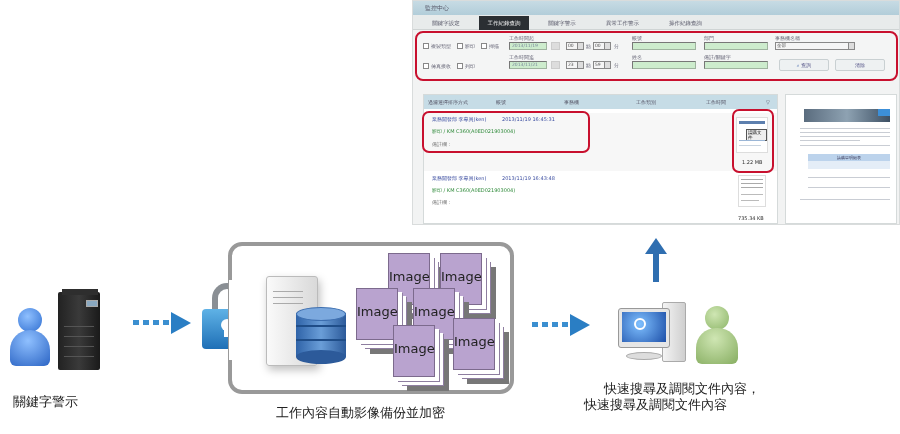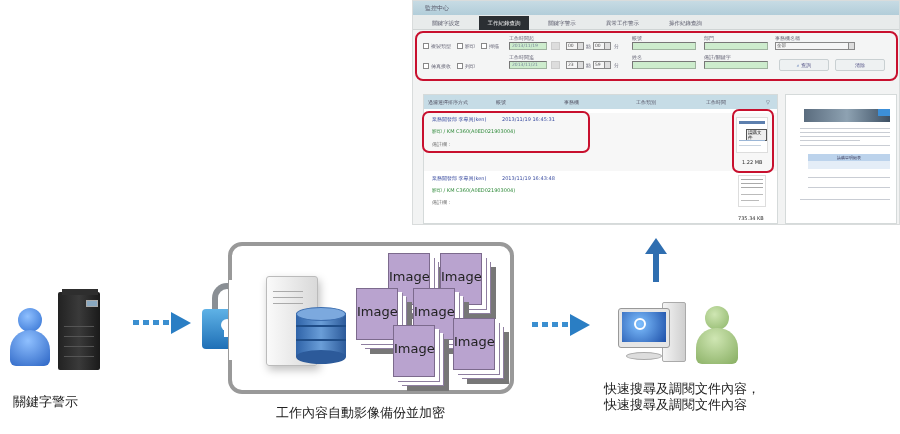--- a/index.html
+++ b/index.html
@@ -225,13 +225,13 @@
   <div class="abs" style="left:16px;top:16px;width:12px;height:12px;border:2px solid #fff;border-radius:50%"></div>
   <div class="abs" style="left:8px;top:50px;width:36px;height:8px;background:#ddd;border:1px solid #aaa;border-radius:50%"></div>
 </div>
 
 <div class="abs" style="left:696px;top:306px;width:42px;height:58px">
   <div class="abs" style="left:9px;top:0;width:24px;height:24px;border-radius:50%;background:radial-gradient(circle at 40% 35%,#cfe6b3,#8bb466)"></div>
   <div class="abs" style="left:0;top:22px;width:42px;height:36px;border-radius:20px 20px 6px 6px;background:radial-gradient(circle at 45% 30%,#cfe6b3,#86ad60)"></div>
 </div>
 
 <div class="abs caption" style="left:604px;top:380px">快速搜尋及調閱文件內容，</div>
-<div class="abs caption" style="left:604px;top:396px">快速搜尋及調閱文件內容</div>
+<div class="abs caption" style="left:584px;top:396px">快速搜尋及調閱文件內容</div>
 
 </body></html>

